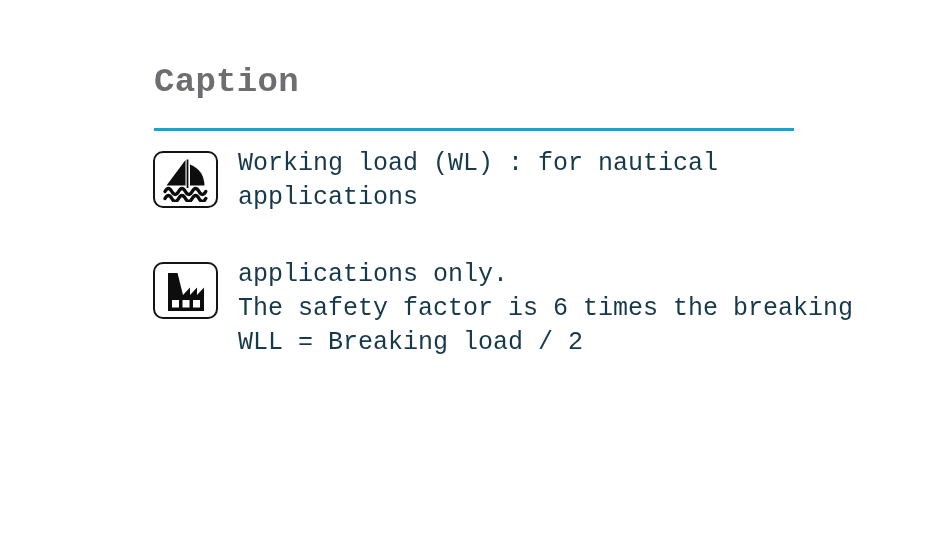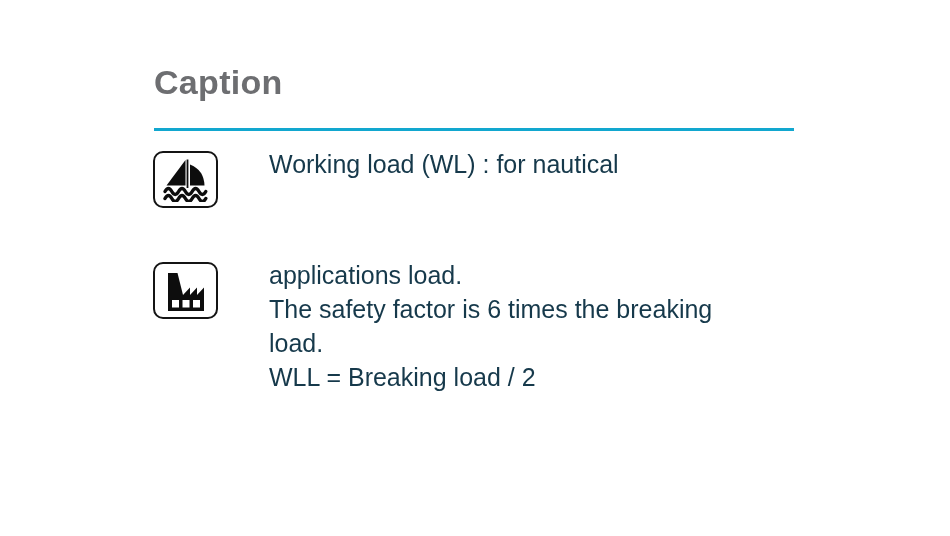--- a/index.html
+++ b/index.html
@@ -2,21 +2,21 @@
 <html><head>
 <meta charset="utf-8">
 <style>
   * { margin: 0; padding: 0; box-sizing: border-box; }
   html, body { background: #ffffff; }
   .stage {
     position: relative;
     width: 950px;
     height: 536px;
     background: #ffffff;
-    font-family: Liberation Sans, sans-serif;
+    font-family: Liberation Mono, monospace;
     overflow: hidden;
     padding-left: 16px;
   }
   .caption-title {
     position: absolute;
     left: 154px;
     top: 63px;
     font-size: 34px;
     font-weight: bold;
     color: #6d6e71;
@@ -47,21 +47,21 @@
   .legend-text {
     position: absolute;
     left: 238px;
     color: #16394b;
     font-size: 25px;
     line-height: 34px;
     font-weight: 400;
   }
   .legend-text.nautical { top: 147px; }
   .legend-text.industrial { top: 258px; }
-  .legend-line { white-space: nowrap; margin-left: 31px; }
+  .legend-line { white-space: nowrap; }
 </style>
 </head>
 <body>
 
 <div class="stage">
 
   <h1 class="caption-title">Caption</h1>
 
   <div class="divider"></div>
 
@@ -69,30 +69,30 @@
     <svg width="52" height="44" viewBox="0 0 52 44" aria-hidden="true">
       <polygon points="25.5,2 25.5,27.5 6.5,27.5" fill="#0d0d0d"></polygon>
       <rect x="26.6" y="1.5" width="1.8" height="28.5" fill="#0d0d0d"></rect>
       <path d="M30,6.5 Q44,12 44.5,27.5 L30,27.5 Z" fill="#0d0d0d"></path>
       <path d="M5,33.5 q3.4,-6 6.8,0 t6.8,0 t6.8,0 t6.8,0 t6.8,0 t6.8,0" stroke="#0d0d0d" stroke-width="3.4" fill="none" stroke-linecap="round"></path>
       <path d="M5,40.5 q3.4,-6 6.8,0 t6.8,0 t6.8,0 t6.8,0 t6.8,0 t6.8,0" stroke="#0d0d0d" stroke-width="3.4" fill="none" stroke-linecap="round"></path>
     </svg>
   </div>
   <div class="legend-text nautical">
     <div class="legend-line">Working load (WL) : for nautical</div>
+    <div class="legend-line">applications</div>
   </div>
 
   <div class="icon-box industrial">
     <svg width="52" height="44" viewBox="0 0 52 44" aria-hidden="true">
       <path d="M8,42 L8,4 L17.5,4 L23,26 L30,18.5 L30,26 L37,18.5 L37,26 L44,18.5 L44,42 Z" fill="#0d0d0d"></path>
       <rect x="12" y="31" width="7" height="7.5" fill="#ffffff"></rect>
       <rect x="22.5" y="31" width="7" height="7.5" fill="#ffffff"></rect>
       <rect x="33" y="31" width="7" height="7.5" fill="#ffffff"></rect>
     </svg>
   </div>
   <div class="legend-text industrial">
-    <div class="legend-line">applications load.</div>
+    <div class="legend-line">applications only.</div>
     <div class="legend-line">The safety factor is 6 times the breaking</div>
-    <div class="legend-line">load.</div>
     <div class="legend-line">WLL = Breaking load / 2</div>
   </div>
 
 </div>
 
 </body></html>

